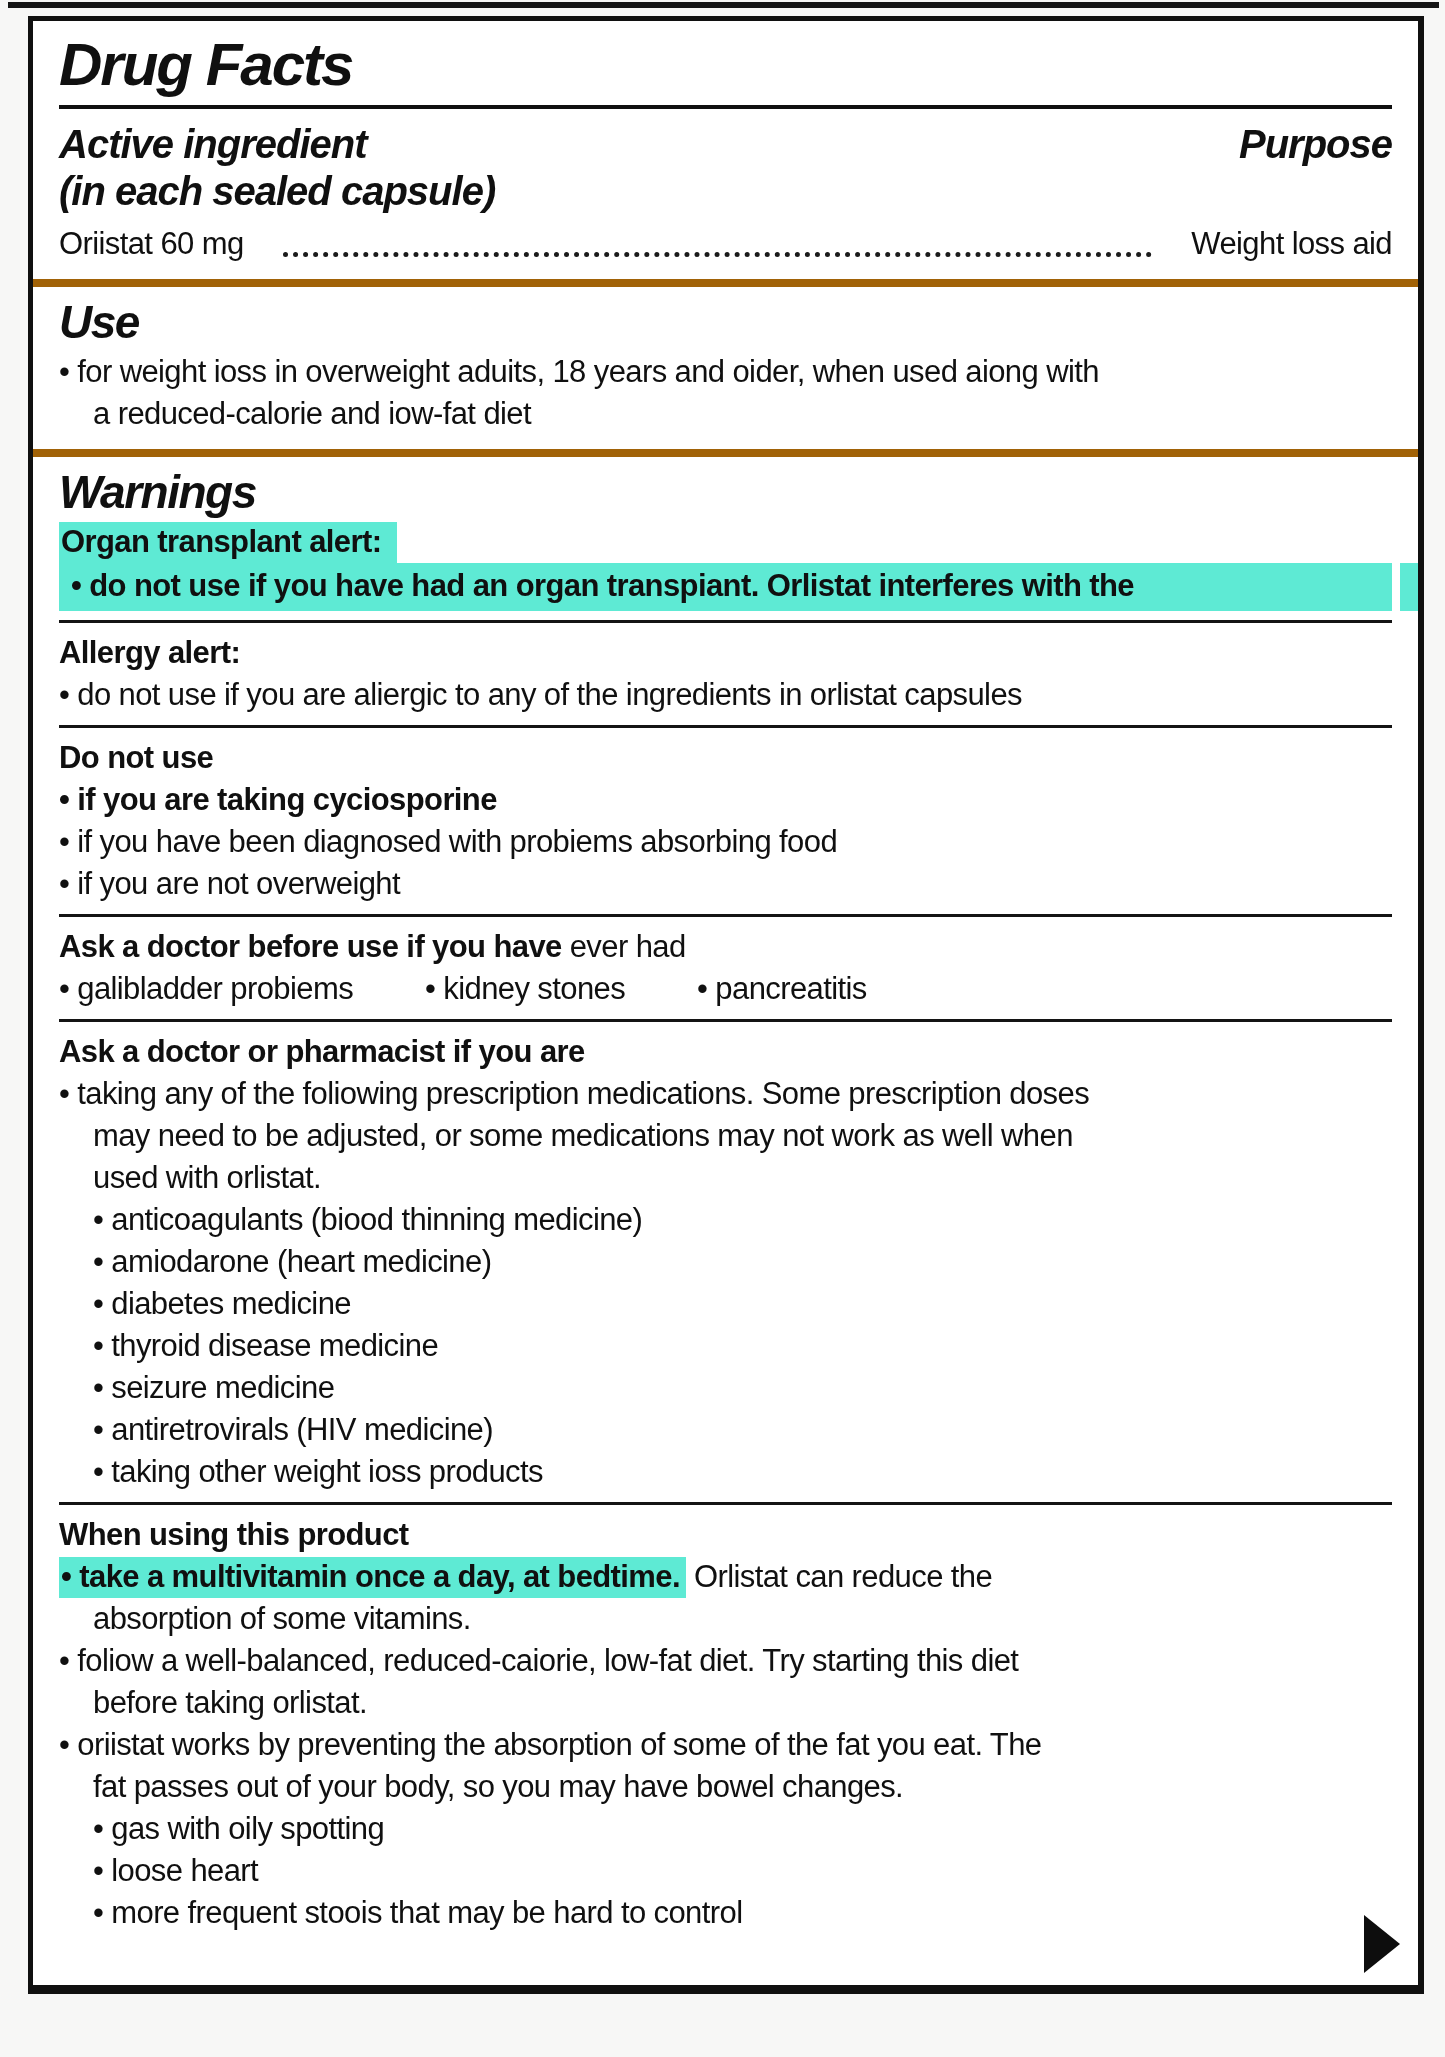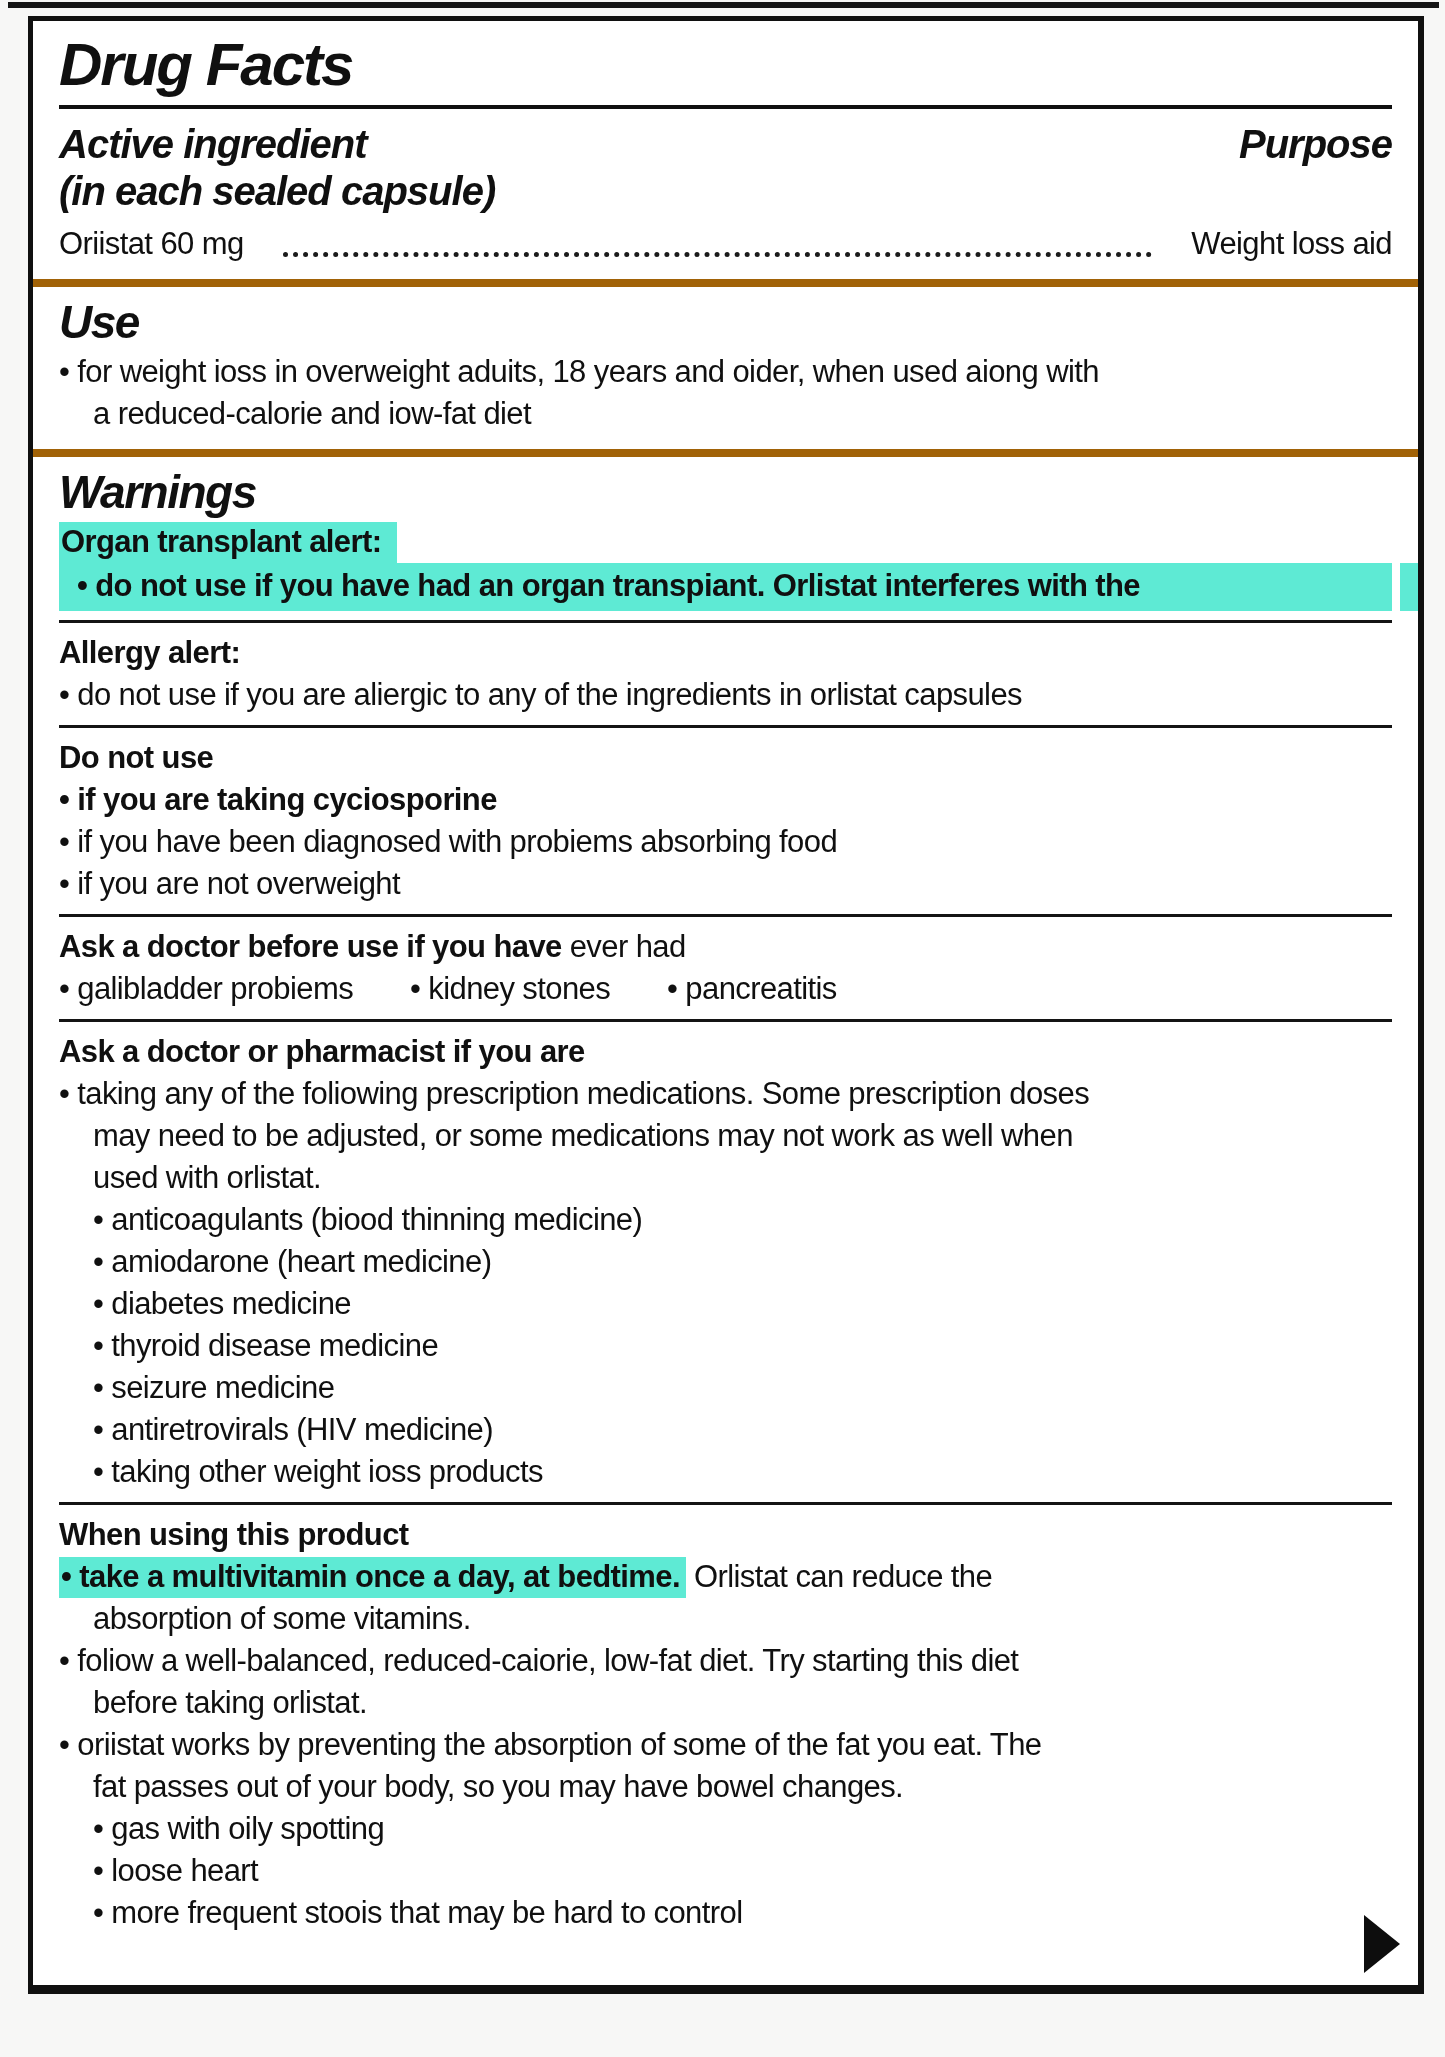--- a/index.html
+++ b/index.html
@@ -56,25 +56,25 @@
   }
 
   .t { font-size:31px; line-height:42px; letter-spacing:-0.6px; white-space:nowrap; }
   .b { font-weight:bold; }
   .cont { padding-left:34px; }
   .ind { margin-left:34px; }
   .rule { border-top:3px solid #141414; margin:9px 0; }
 
   .hl { background:#5eead4; padding-top:2px; padding-bottom:4px; }
   .padR { padding-right:16px; padding-left:2px; }
-  .hl-full { display:inline-block; width:100%; padding-left:18px; }
+  .hl-full { display:inline-block; width:100%; padding-left:12px; }
   .hl-cont { display:inline-block; padding-left:34px; padding-right:10px; }
   .hl-inline { padding-left:2px; padding-right:6px; }
 
-  .cond-row { display:flex; column-gap:57px; }
+  .cond-row { display:flex; column-gap:72px; }
 
   .arrow {
     position:absolute; right:18px; bottom:12px;
     width:0; height:0;
     border-top:29px solid transparent;
     border-bottom:29px solid transparent;
     border-left:36px solid #0d0d0d;
   }
 </style>
 </head>

